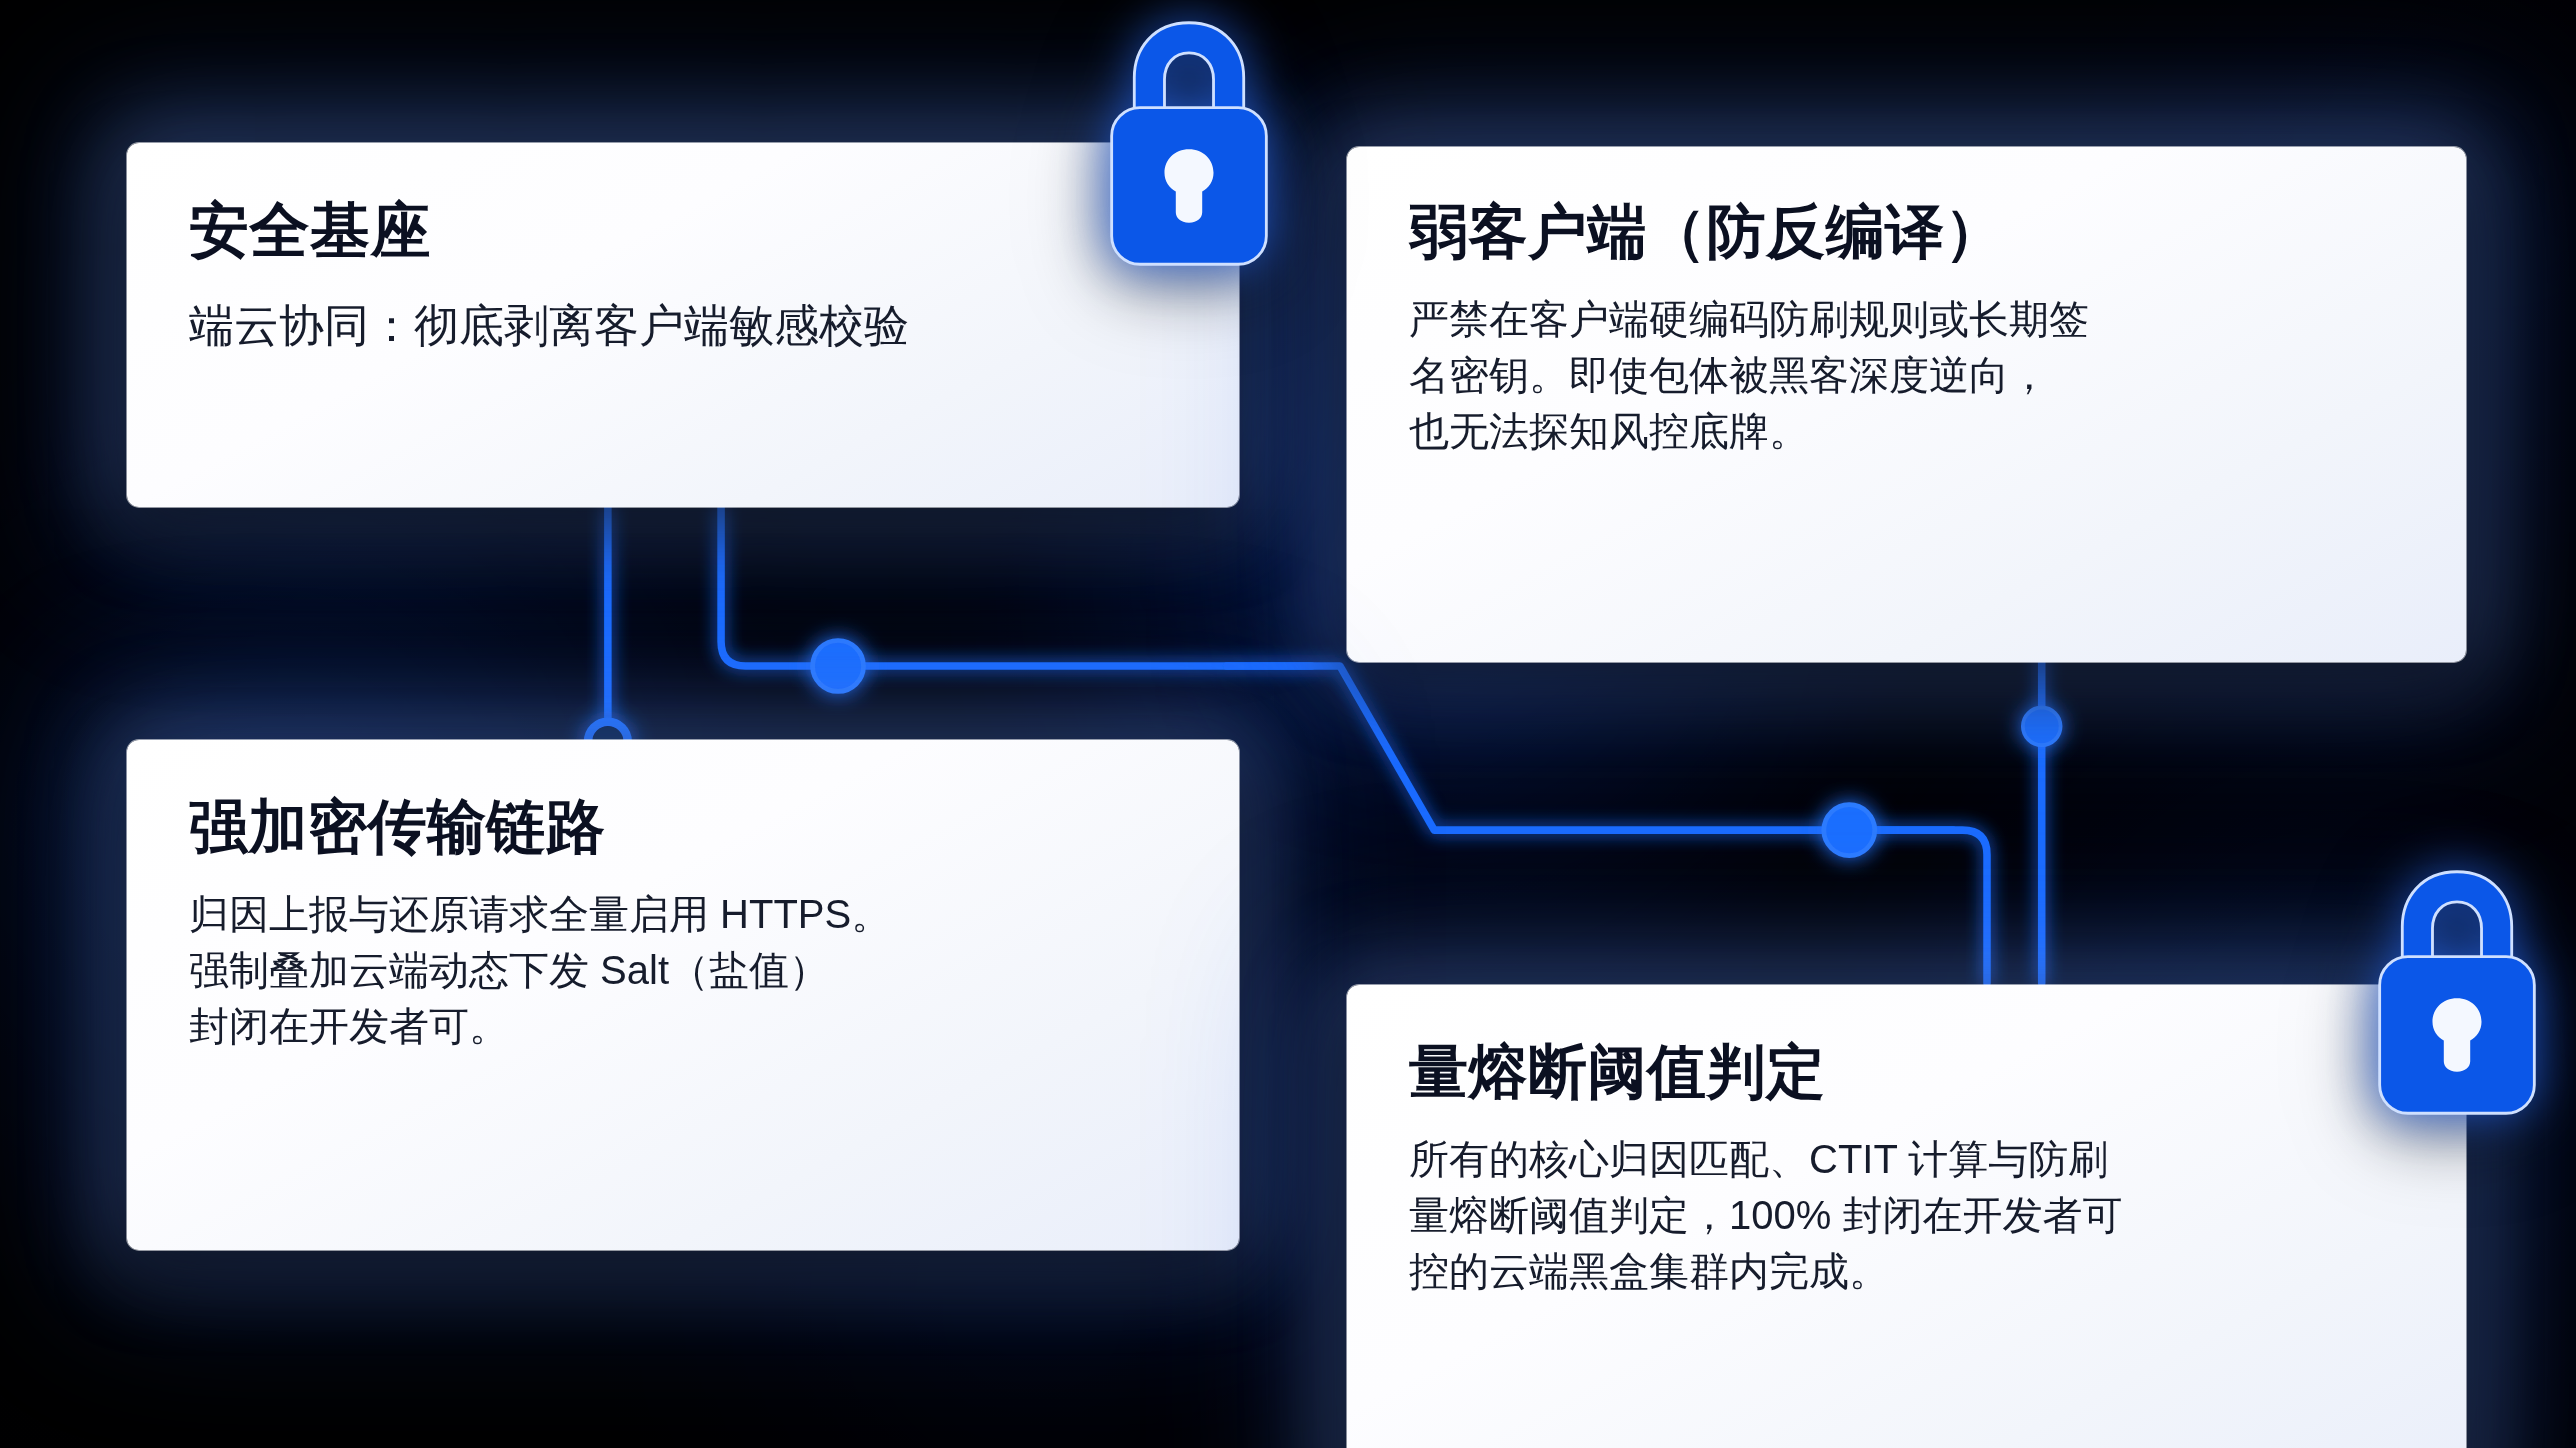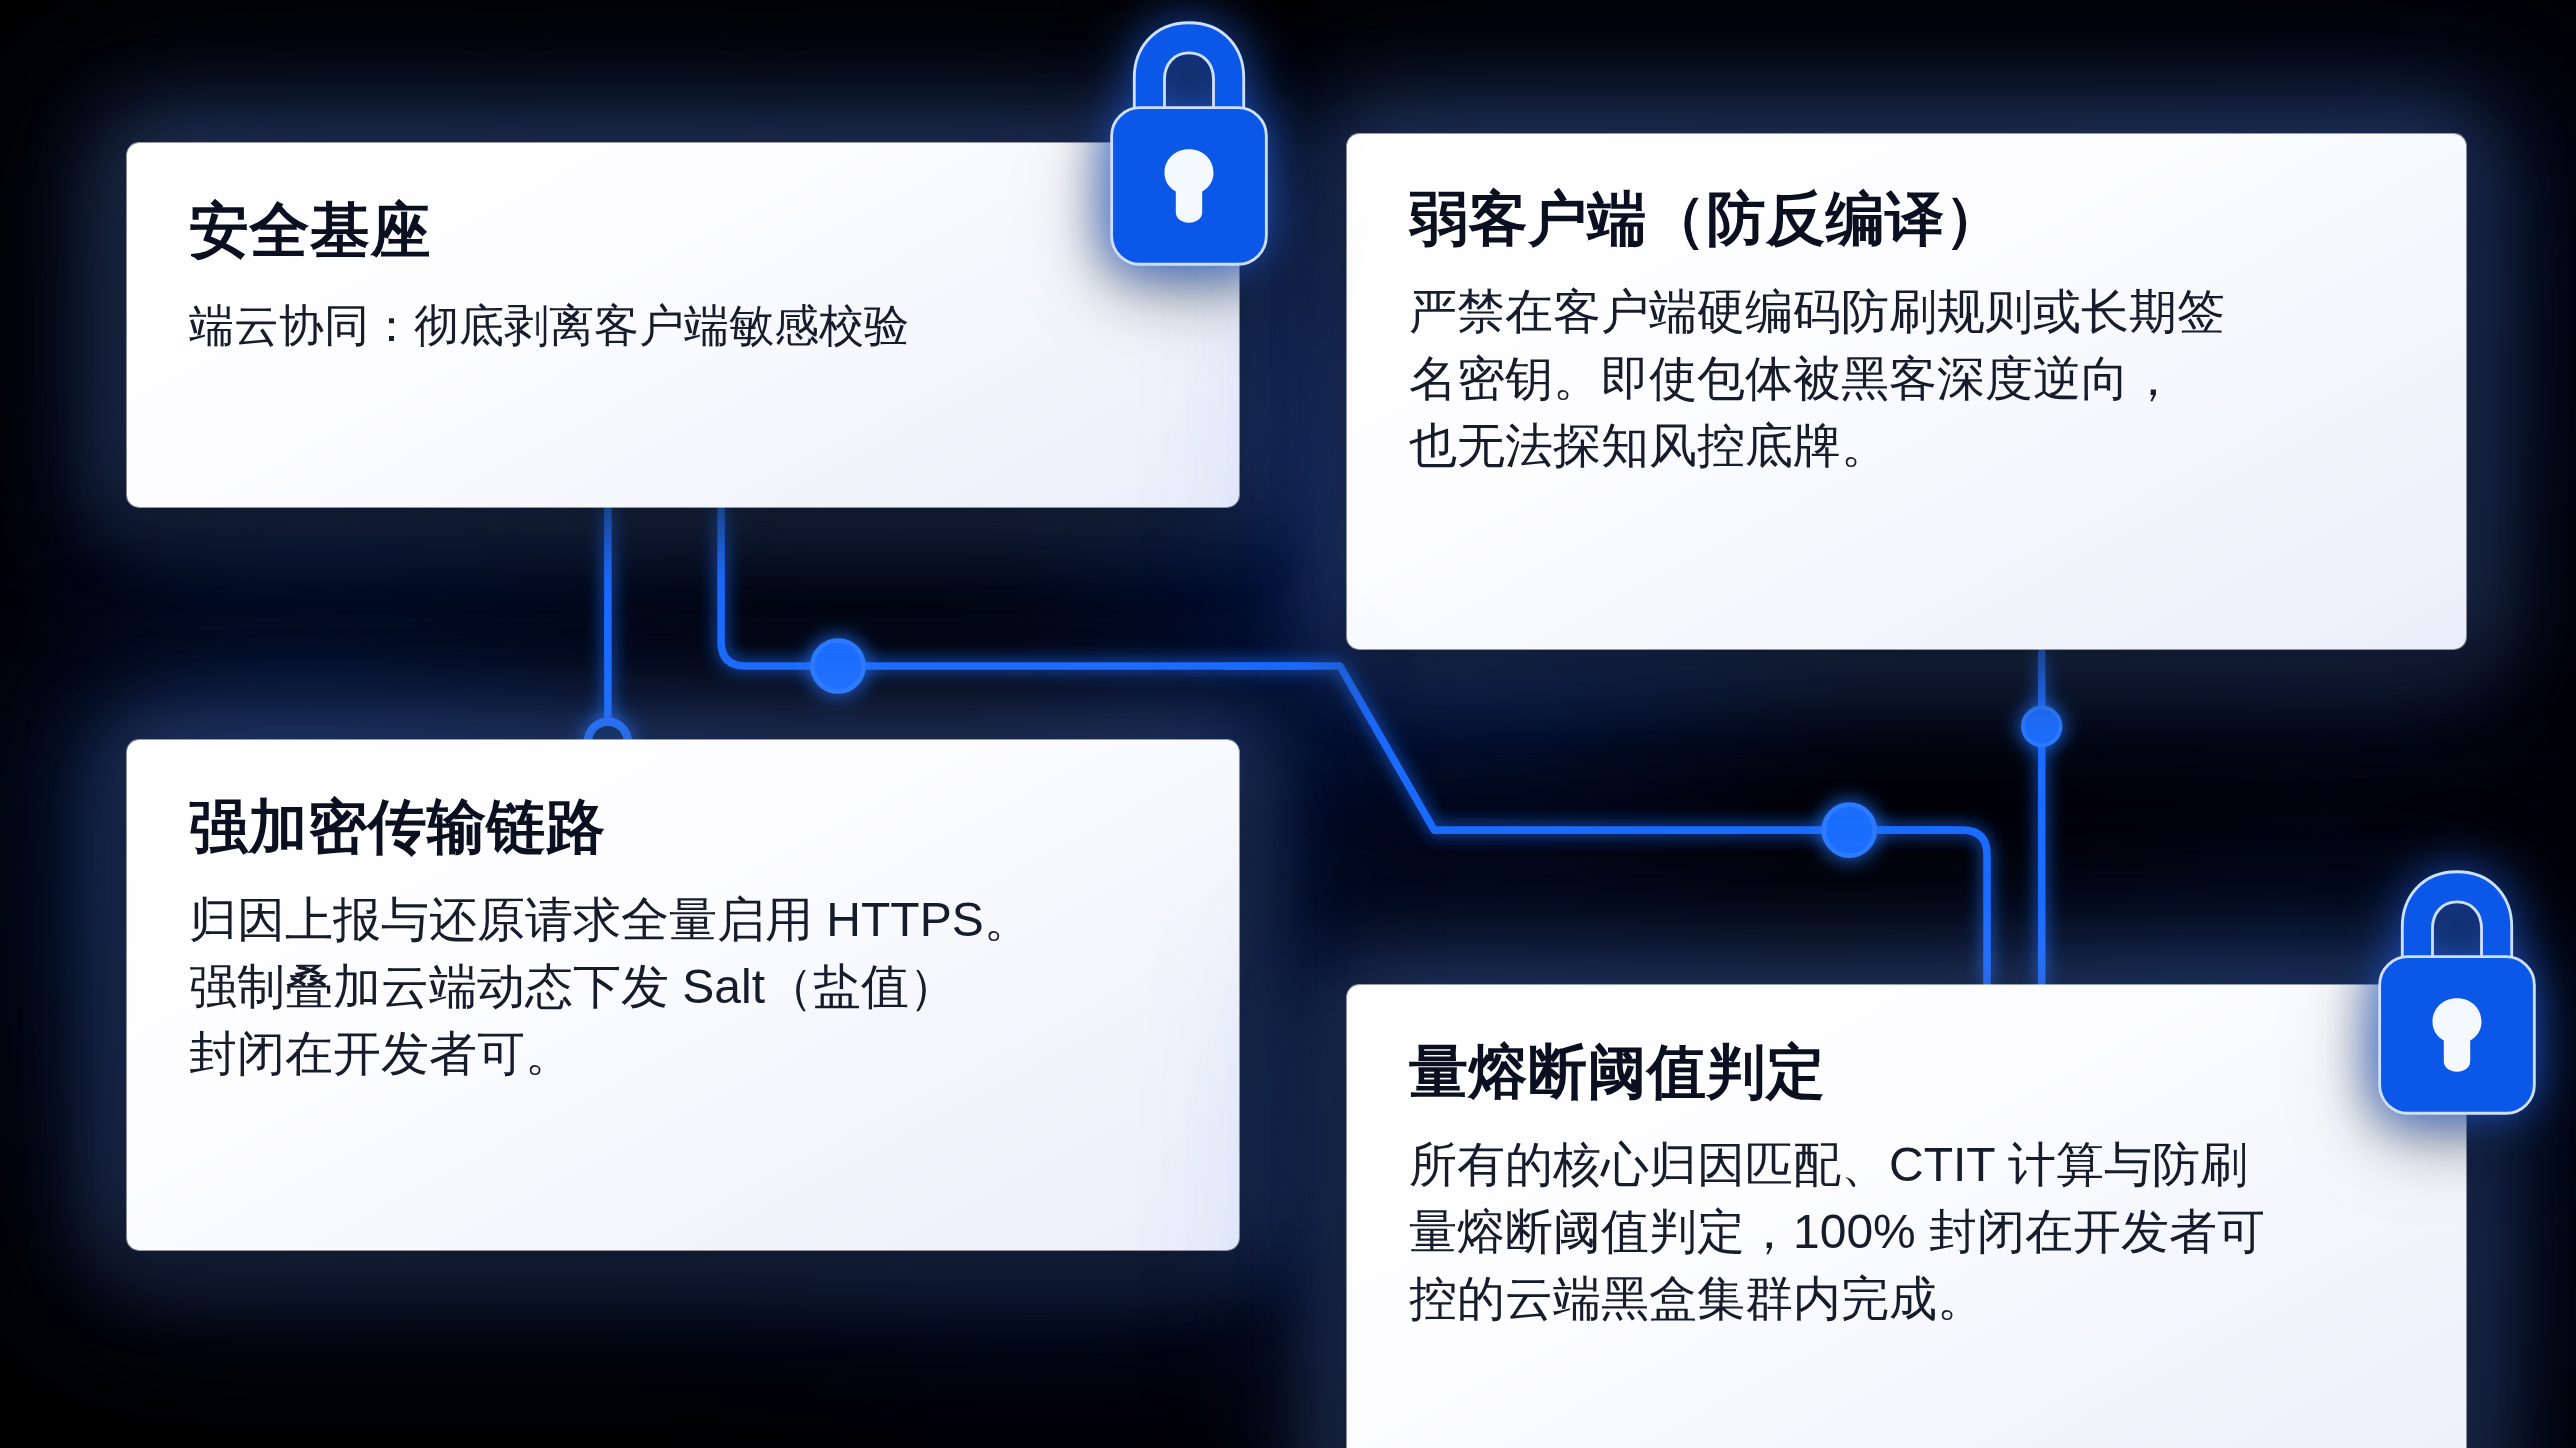--- a/index.html
+++ b/index.html
@@ -91,33 +91,33 @@
   .card-title {
     font-size: 59px;
     font-weight: 700;
     line-height: 1.16;
     letter-spacing: 0.5px;
     color: #0b1021;
     margin: 0 0 24.5px 0;
     white-space: nowrap;
   }
   .card-body {
-    font-size: 48px;
+    font-size: 40px;
     font-weight: 400;
     line-height: 1.40;
     color: #161c2c;
     margin: 0;
   }
   .card-body .ln { display: block; white-space: nowrap; }
 
   #card-1 { left: 127px; top: 143px; width: 1112px; height: 364px; }
   #card-1 .card-title { font-size: 60px; margin-bottom: 28px; }
   #card-1 .card-body { font-size: 45px; }
 
-  #card-2 { left: 1347px; top: 134px; width: 1119px; height: 515px; padding-top: 51px; }
+  #card-2 { left: 1347px; top: 147px; width: 1119px; height: 515px; padding-top: 51px; }
   #card-3 { left: 127px; top: 740px; width: 1112px; height: 510px; }
   #card-4 { left: 1347px; top: 985px; width: 1119px; height: 528px; }
 
   
   .lock {
     position: absolute;
     filter:
       drop-shadow(0 0 24.5px rgba(40,110,255,0.75))
       drop-shadow(0 13.2px 32px rgba(0,0,0,0.55));
   }

